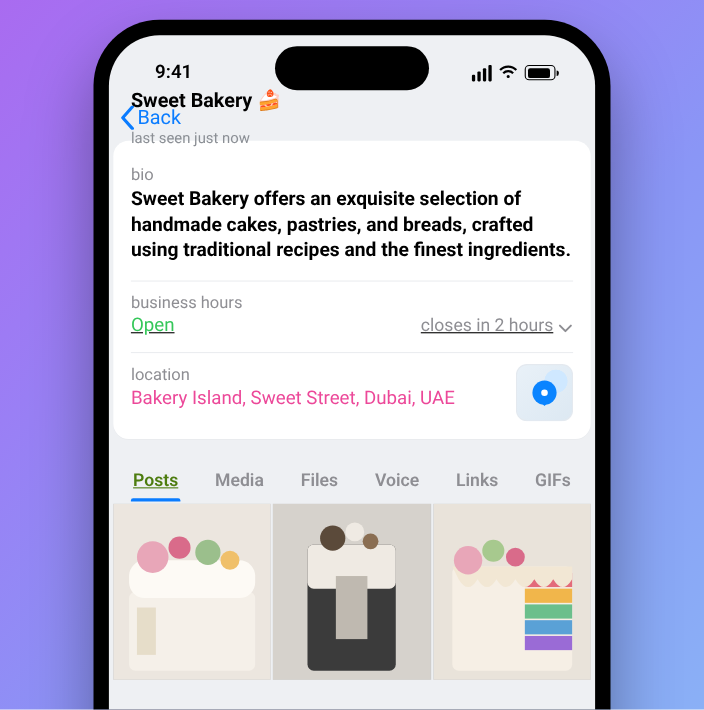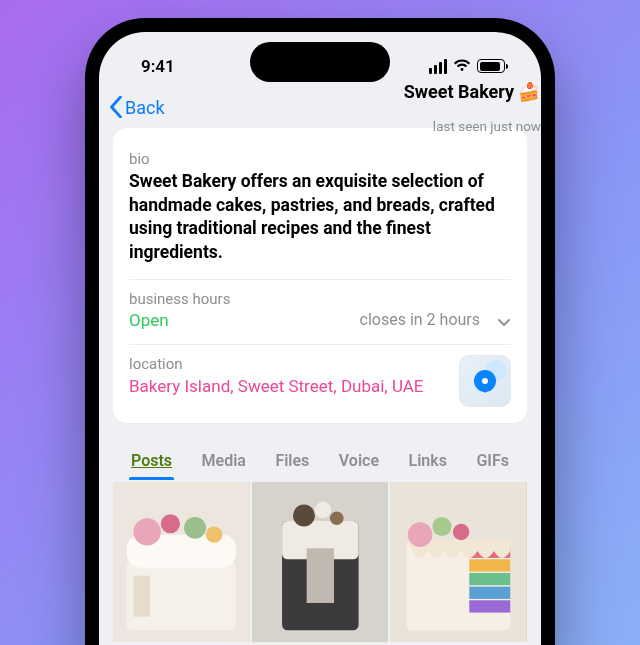--- a/index.html
+++ b/index.html
@@ -65,39 +65,39 @@
     align-items: center;
     padding: 8px 14px 10px 10px;
     position: relative;
   }
   .back {
     display: flex; align-items: center; gap: 2px;
     color: #0a7cff; font-size: 18px;
   }
   .back svg { width: 14px; height: 22px; }
   .title-wrap {
-    position: absolute; left: 0; right: 0; text-align: right; pointer-events: none; padding-left: 20px;
+    position: absolute; left: 0; right: 0; text-align: left; pointer-events: none; padding-left: 20px;
   }
   .title { font-size: 18px; font-weight: 700; color: #000; }
   .subtitle { font-size: 13.5px; color: #8b8f95; margin-top: 16px; }
 
-  .content { padding: 0 14px; }
+  .content { padding: 0 4px; }
   .card {
     background: #fff;
     border-radius: 14px;
     padding: 12px 16px 0 16px;
     box-shadow: 0 1px 0 rgba(0,0,0,0.02);
   }
   .section { padding: 10px 0 14px 0; border-bottom: 1px solid #ebedf0; position: relative; }
   .section:last-child { border-bottom: none; padding-bottom: 16px; }
   .label-sm { font-size: 15px; color: #8e8e93; margin-bottom: 2px; }
   .bio-text { font-size: 17.5px; line-height: 1.35; color: #000; font-weight: bold; }
-  .hours-row { display: flex; justify-content: space-between; align-items: center; }
+  .hours-row { display: flex; justify-content: space-between; align-items: center; text-decoration: underline; }
   .open { color: #34c759; font-size: 17px; }
-  .closes { color: #8e8e93; font-size: 16px; display: flex; align-items: flex-end; gap: 17px; }
+  .closes { color: #8e8e93; font-size: 16px; display: flex; align-items: flex-end; gap: 4px; }
   .closes svg { width: 14px; height: 14px; }
   .loc-row { display: flex; gap: 10px; align-items: flex-start; }
   .loc-text { flex: 1; font-size: 17px; line-height: 1.3; color: #ec4899; }
   .map-thumb {
     width: 52px; height: 52px; border-radius: 10px;
     background:
       radial-gradient(circle at 70% 30%, #cfe8ff 0 20%, transparent 21%),
       linear-gradient(135deg, #e9f1f8 0%, #dce8f2 100%);
     display: flex; align-items: center; justify-content: center;
     position: relative;

